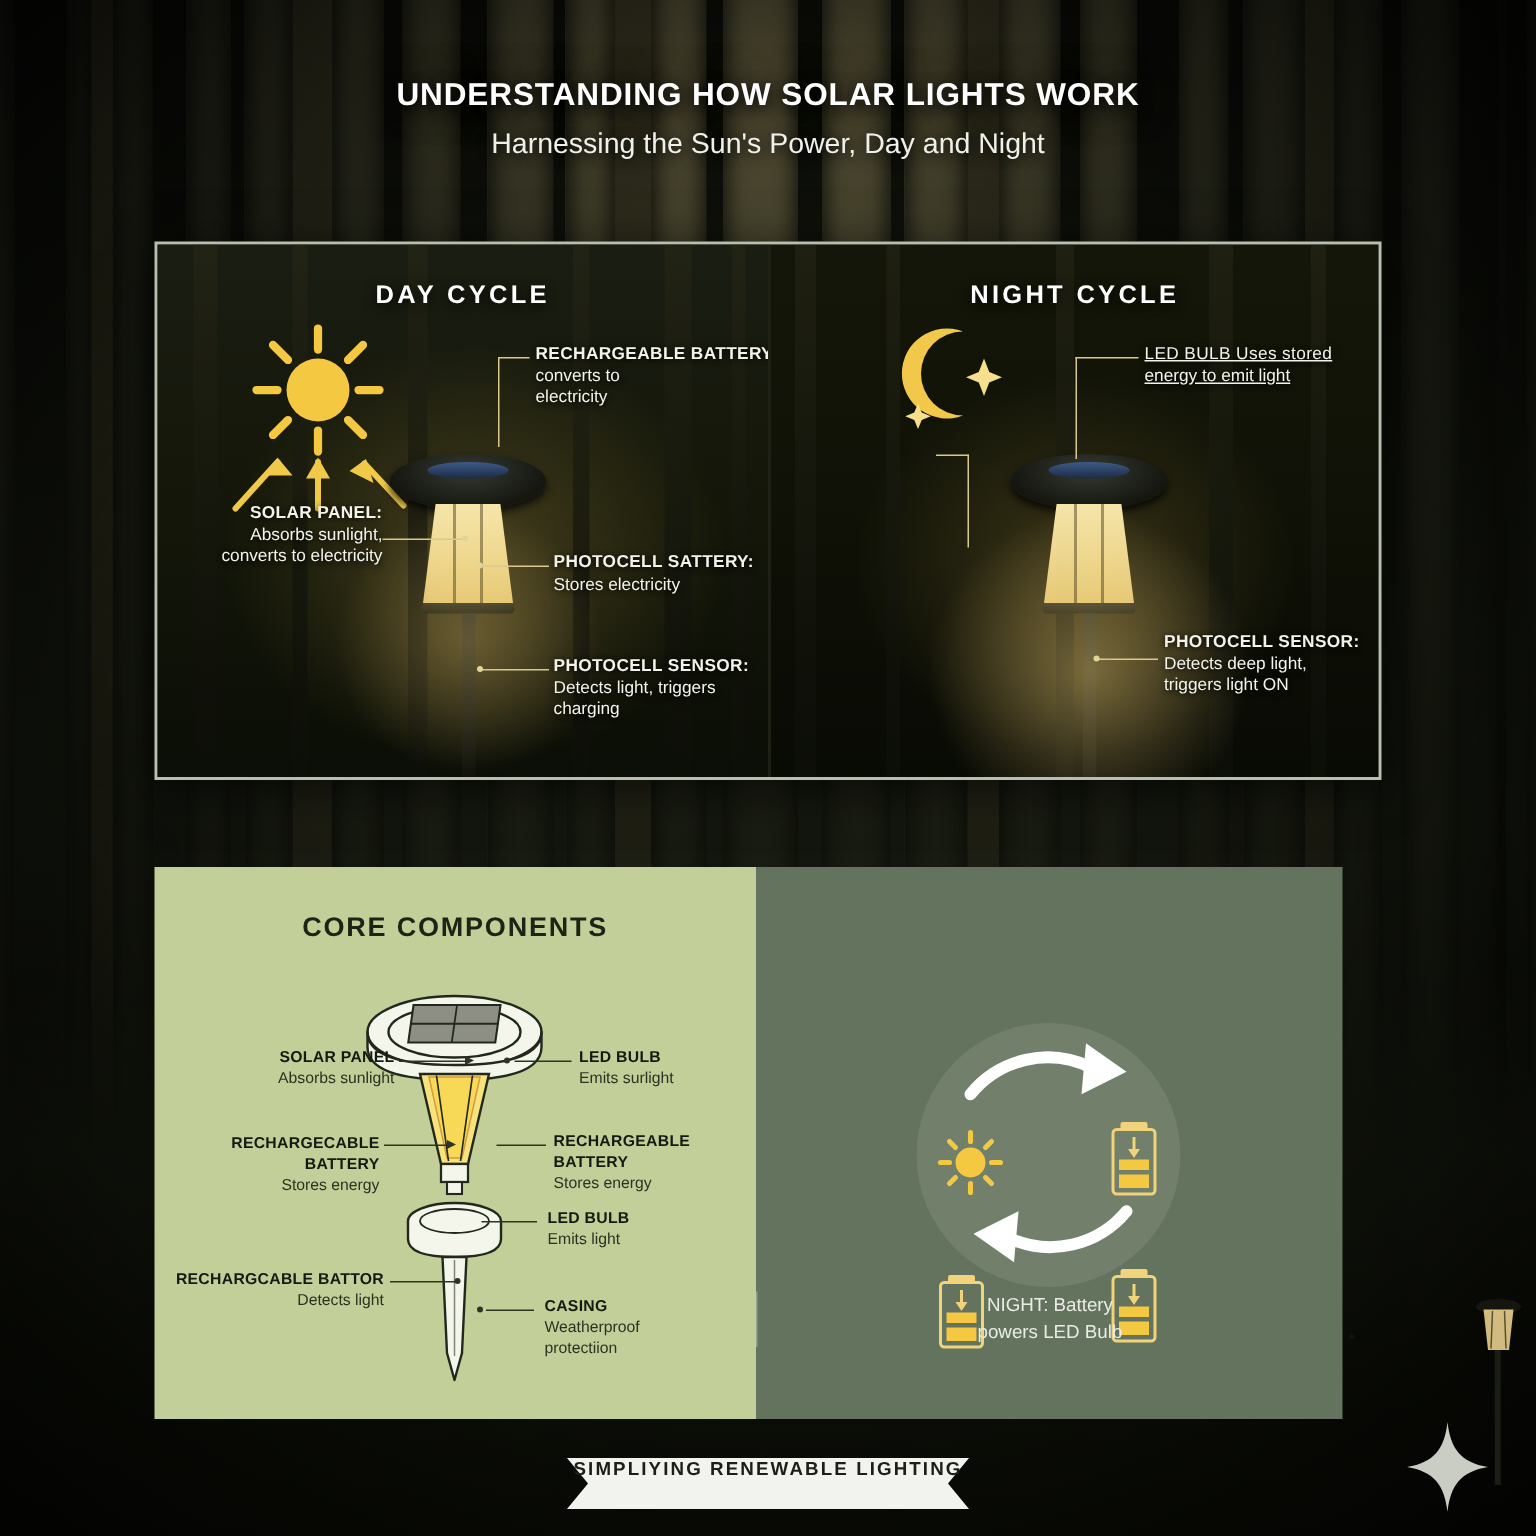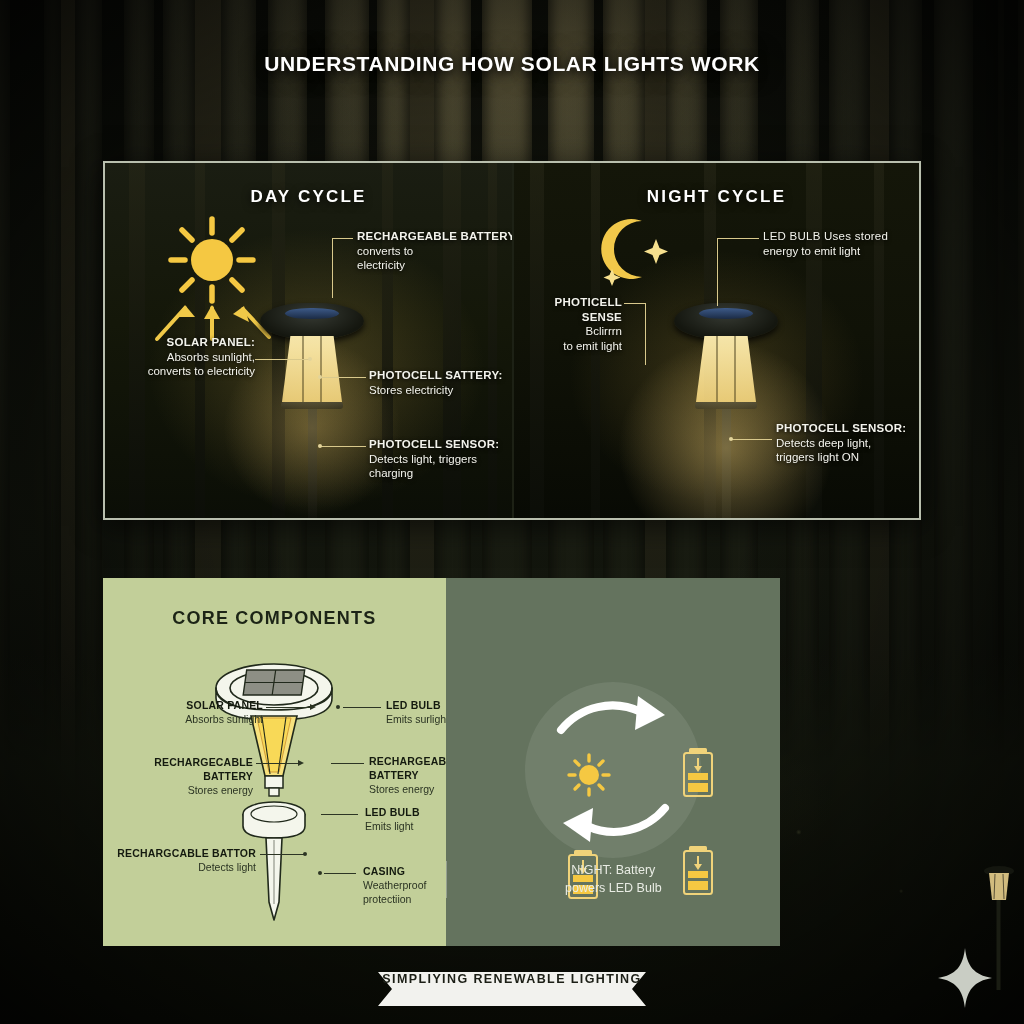--- a/index.html
+++ b/index.html
@@ -140,21 +140,21 @@
   
   .callout { position:absolute; font-size:11.5px; line-height:1.28; color:#f3f3ec; text-shadow:0 1px 4px rgba(0,0,0,.95); }
   .callout b { display:block; font-size:11.5px; font-weight:bold; letter-spacing:.25px; }
   .callout.r { text-align:right; }
   .lead { position:absolute; background:#d9c98c; }
   .lead.h { height:1px; }
   .lead.v { width:1px; }
   .dot { position:absolute; width:4px; height:4px; border-radius:50%; background:#e3d49a; }
 
   
-  .bottom { position:absolute; left:103px; top:578px; width:677px; height:368px; z-index:4; display:flex;border-radius:25px; }
+  .bottom { position:absolute; left:103px; top:578px; width:792px; height:368px; z-index:4; display:flex;border-radius:25px; }
   .core  { width:409px; background:#c2cf99; position:relative; }
   .magic { width:399px; background:#64735e; position:relative; }
   .panel-head {
     position:absolute; left:0; right:0; top:30px; text-align:center;
     font-size:18px; font-weight:bold; letter-spacing:1.2px;
   }
   .core  .panel-head { color:#1c2416; }
   .magic .panel-head { color:#ffffff; }
 
   .clabel { position:absolute; font-size:10.5px; color:#2a3322; line-height:1.35; }
@@ -211,20 +211,21 @@
       <i style="left: 90%; width: 12px; height: 104%;"></i>
       <i style="left: 95%; width: 25px; height: 104%;"></i>
       <i style="left: 98%; width: 14px; height: 104%;"></i>
     </div>
   <div class="ground"></div>
   <div class="vignette"></div>
 </div>
 
 <div class="header">
   <div class="title">UNDERSTANDING HOW SOLAR LIGHTS WORK</div>
+  <div class="subtitle">Harnessing the Sun's Power, Day and Night</div>
 </div>
 
 <div class="cycles">
 
   <div class="cycle day">
     <div class="scene"></div>
     <div class="trunks">
       <i style="left:6%;width:16px;"></i>
         <i style="left:22%;width:10px;"></i>
       <i style="left:41%;width:13px;"></i>
@@ -325,32 +326,27 @@
       <div class="cap">
         <div class="panel"></div>
       </div>
       <div class="lantern" style="box-shadow:0 0 58px 30px rgba(250,214,124,.50);"></div>
       <div class="base"></div>
       <div class="post" style="height:112px;"></div>
     </div>
 
     <div class="lead v" style="left:203px;top:75px;height:68px;"></div>
     <div class="lead h" style="left:203px;top:75px;width:42px;"></div>
-    <div class="callout" style="left:249px;top:66px;width:160px;">
+    <div class="callout" style="left:249px;top:66px;width:160px;text-decoration:underline;">
       <b style="font-weight:normal;">LED BULB Uses stored</b>
       <span class="wrap">energy to emit light</span>
     </div>
 
     <div class="lead v" style="left:131px;top:140px;height:62px;"></div>
     <div class="lead h" style="left:110px;top:140px;width:22px;"></div>
-    <div class="callout r" style="left:0px;top:132px;width:108px;">
-      <b>PHOTICELL SENSE</b>
-      <span class="wrap" style="white-space: pre-line;">Bclirrrn
-to emit light</span>
-    </div>
 
     <div class="lead h" style="left:218px;top:276px;width:40px;"></div>
     <div class="dot" style="left:215px;top:274px;"></div>
     <div class="callout" style="left:262px;top:258px;width:145px;">
       <b>PHOTOCELL SENSOR:</b>
       <span class="wrap" style="white-space: pre-line;">Detects deep light,
 triggers light ON</span>
     </div>
   </div>
 </div>

